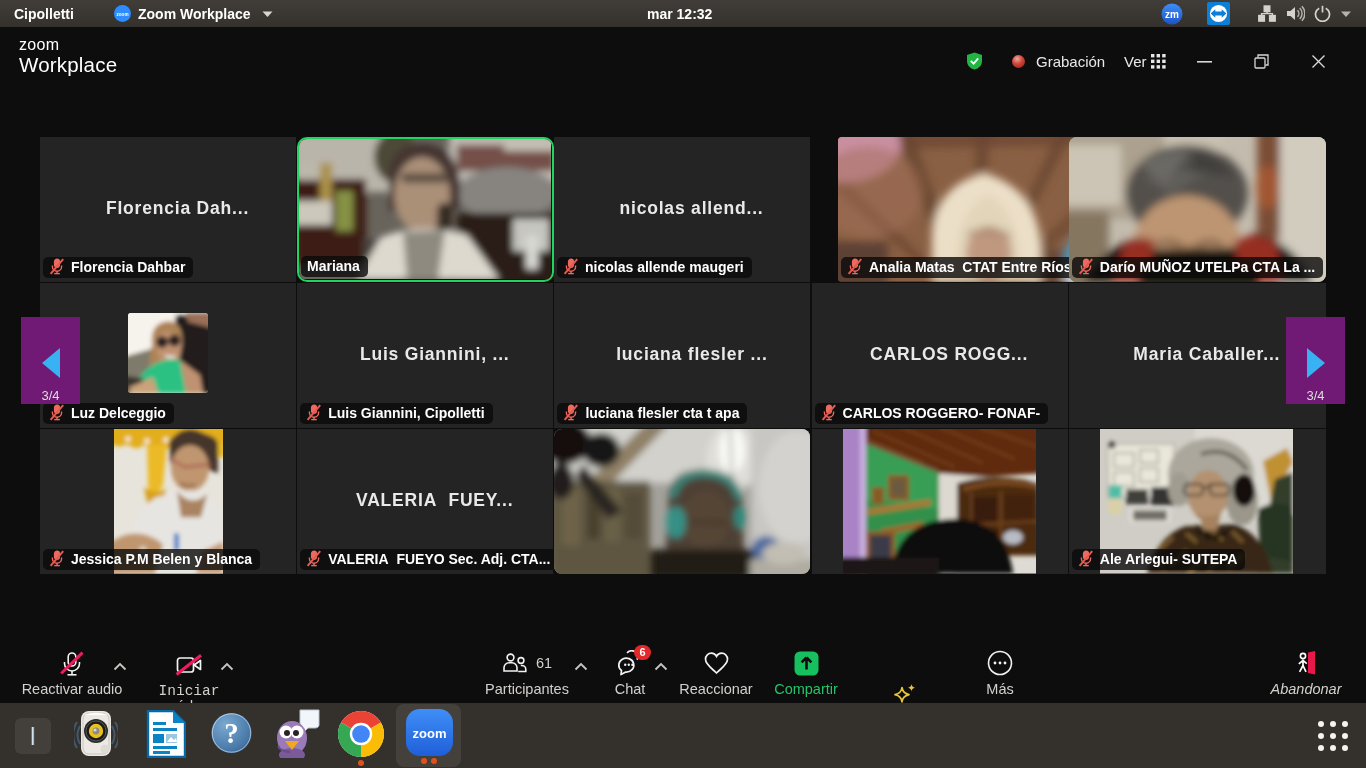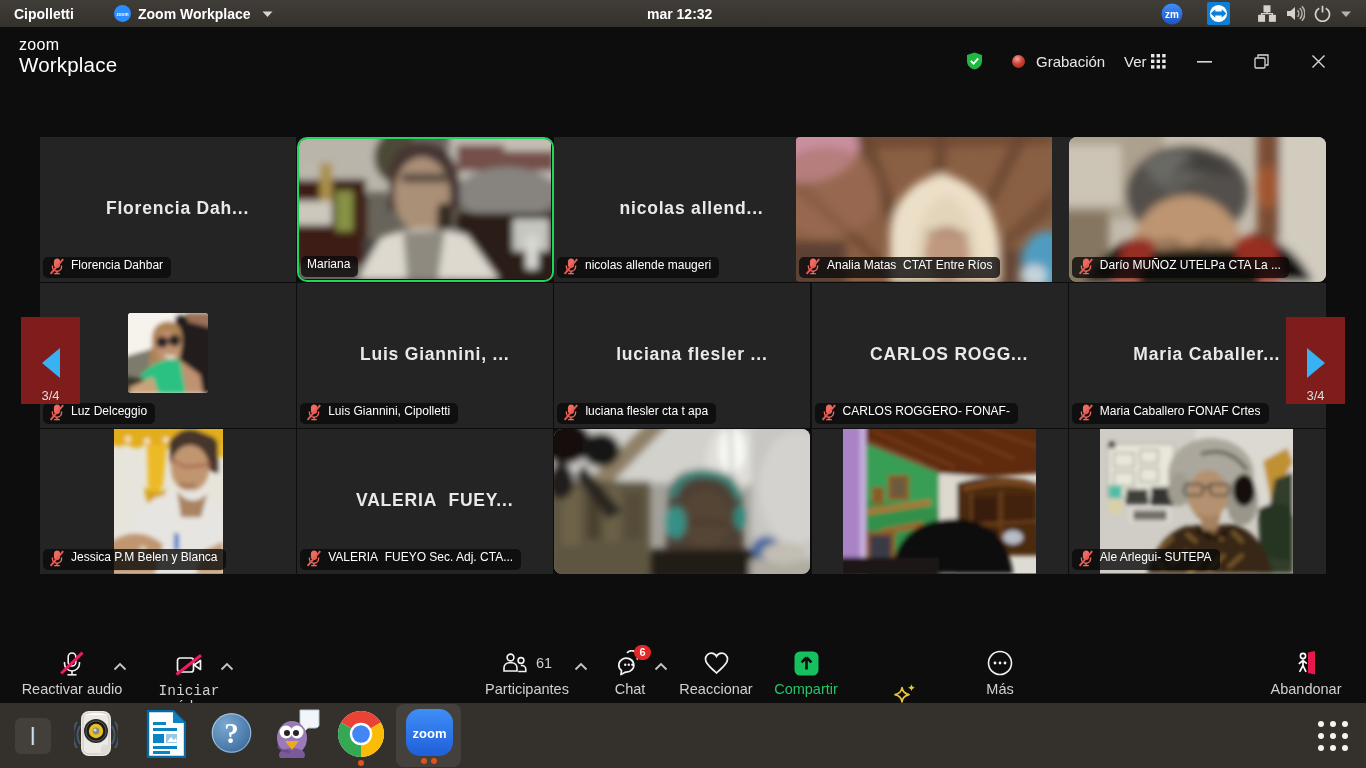--- a/index.html
+++ b/index.html
@@ -13,27 +13,27 @@
   
   #zoomwin { position:absolute; left:0; top:27px; width:1366px; height:676px; background:#0d0d0d; }
   #zlogo { position:absolute; left:19px; top:9px; color:#fff; }
   #zlogo .z1 { font-size:16px; font-weight:normal; letter-spacing:.3px; line-height:17px;}
   #zlogo .z2 { font-size:20.5px; font-weight:normal; letter-spacing:.2px; line-height:23px;}
   .hctl { position:absolute; top:0; height:68px; display:flex; align-items:center; color:#e8e8e8; font-size:15px; }
   
   .tile { position:absolute; background:#242424; overflow:hidden; }
   .tile .cname { position:absolute; left:0; right:0; top:50%; transform:translateY(-53%);
      text-align:center; color:#e9e9e9; font-size:17.5px; font-weight:bold; letter-spacing:.8px;padding-left:19px; }
-  .nlabel { position:absolute; left:3px; bottom:4px; display:inline-flex; 
+  .nlabel { position:absolute; left:3px; bottom:4px; display:inline-flex; align-items:center;
      background:rgba(10,10,10,.8); border-radius:5px; padding:1px 8px 2px 6px; height:21px;
-     color:#fff; font-size:12px; white-space:nowrap; }
+     color:#fff; font-size:14px; white-space:nowrap;font-weight:bold; }
   .nlabel svg { margin-right:6px; }
   .vid { position:absolute; }
   
-  .navbox { position:absolute; width:59px; height:87px; background:#7f1d1d; color:#ddd;
+  .navbox { position:absolute; width:59px; height:87px; background:#701a75; color:#ddd;
      font-size:13px; text-align:center; }
   
   .tbtn { position:absolute; bottom:0; text-align:center; color:#d3d0cc; font-size:14.5px; }
   .tbtn .ic { height:28px; display:flex; align-items:center; justify-content:center; }
   .tbtn .lb { margin-top:4px; height:18px; }
   
   #dock { position:absolute; left:0; top:703px; width:1366px; height:65px; background:#34312c; }
 </style>
 </head>
 <body>
@@ -217,21 +217,21 @@
               <rect x="5.6" y="1.2" width="4.8" height="8" rx="2.4" fill="#ed6a60"></rect>
               <path d="M3.4 7.6 V8.6 a4.6 4.6 0 0 0 9.2 0 V7.6"></path>
               <path d="M8 13.4 V15.4"></path>
               <path d="M5.2 15.6 H10.8"></path>
             </g>
             <path d="M1.6 15.8 L14.2 1.2" stroke="#e85a50" stroke-width="2"></path>
           </svg>
           <span>nicolas allende maugeri</span>
         </div>
     </div>
-    <div class="tile" style="left:796px;top:110px;width:279px;height:144.5px;border-radius:4px;">
+    <div class="tile" style="left:838px;top:110px;width:279px;height:144.5px;border-radius:4px;">
       <svg class="vid" style="left:0;top:0;" width="256" height="144.5" viewBox="0 0 256 144" preserveAspectRatio="none">
           <defs>
             <filter id="bA" x="-15%" y="-15%" width="130%" height="130%">
               <feGaussianBlur stdDeviation="4"></feGaussianBlur>
             </filter>
           </defs>
 <rect width="257" height="144" fill="#8a6044"></rect>
 <g filter="url(#bA)">
 <path d="M120 160 L55 -10 L72 -10 L130 150 Z" fill="#5c3a26" opacity=".6"></path>
 <path d="M133 160 L138 -10 L152 -10 L145 150 Z" fill="#5c3a26" opacity=".55"></path>
@@ -386,32 +386,20 @@
               <path d="M8 13.4 V15.4"></path>
               <path d="M5.2 15.6 H10.8"></path>
             </g>
             <path d="M1.6 15.8 L14.2 1.2" stroke="#e85a50" stroke-width="2"></path>
           </svg>
           <span>CARLOS ROGGERO- FONAF-</span>
         </div>
     </div>
     <div class="tile" style="left:1068.8px;top:256px;width:257px;height:144.5px;">
       <div class="cname">Maria Caballer...</div>
-      <div class="nlabel">
-          <svg width="16" height="17" viewBox="0 0 16 17">
-            <g fill="none" stroke="#ed6a60" stroke-width="1.4">
-              <rect x="5.6" y="1.2" width="4.8" height="8" rx="2.4" fill="#ed6a60"></rect>
-              <path d="M3.4 7.6 V8.6 a4.6 4.6 0 0 0 9.2 0 V7.6"></path>
-              <path d="M8 13.4 V15.4"></path>
-              <path d="M5.2 15.6 H10.8"></path>
-            </g>
-            <path d="M1.6 15.8 L14.2 1.2" stroke="#e85a50" stroke-width="2"></path>
-          </svg>
-          <span>Maria Caballero FONAF Crtes</span>
-        </div>
     </div>
 
     <div class="tile" style="left:40px;top:402px;width:256px;height:144.5px;">
       <svg class="vid" style="left:74px;top:0;" width="109" height="144.5" viewBox="0 0 109 144" preserveAspectRatio="none">
           <defs>
             <filter id="bJ" x="-15%" y="-15%" width="130%" height="130%">
               <feGaussianBlur stdDeviation="2.2"></feGaussianBlur>
             </filter>
           </defs>
 <rect width="109" height="144" fill="#e7e4dc"></rect>
@@ -712,21 +700,21 @@
       <div class="ic">
           <svg width="26" height="26" viewBox="0 0 26 26">
             <circle cx="13" cy="13" r="11.5" fill="none" stroke="#f2f2f2" stroke-width="1.6"></circle>
             <circle cx="8" cy="13" r="1.4" fill="#f2f2f2"></circle>
             <circle cx="13" cy="13" r="1.4" fill="#f2f2f2"></circle>
             <circle cx="18" cy="13" r="1.4" fill="#f2f2f2"></circle>
           </svg>
         </div>
       <div class="lb">Más</div>
     </div>
-    <div class="tbtn" style="left:1266px;top:622px;width:80px;">
+    <div class="tbtn" style="left:1266px;top:622px;width:80px;font-style:italic;">
       <div class="ic">
           <svg width="26" height="26" viewBox="0 0 26 26">
             <path d="M15 2.5 L22 1 V24.5 L15 23 Z" fill="#e8174c"></path>
             <circle cx="10" cy="6" r="2.6" fill="none" stroke="#fff" stroke-width="1.6"></circle>
             <path d="M10 9.5 V15.5 M10 10.5 L5.8 13.8 M10 10.5 L13.8 13.6 M10 15.5 L6.6 21.8 M10 15.5 L13 21.8" stroke="#fff" stroke-width="1.7" fill="none"></path>
           </svg>
         </div>
       <div class="lb">Abandonar</div>
     </div>
   </div>

